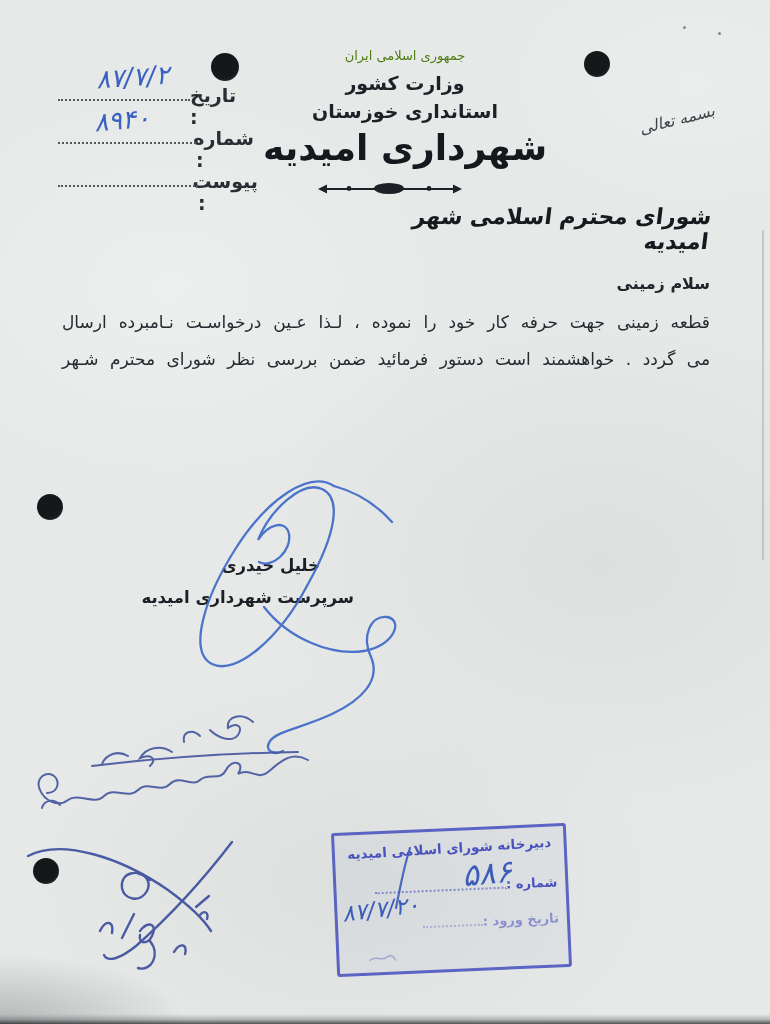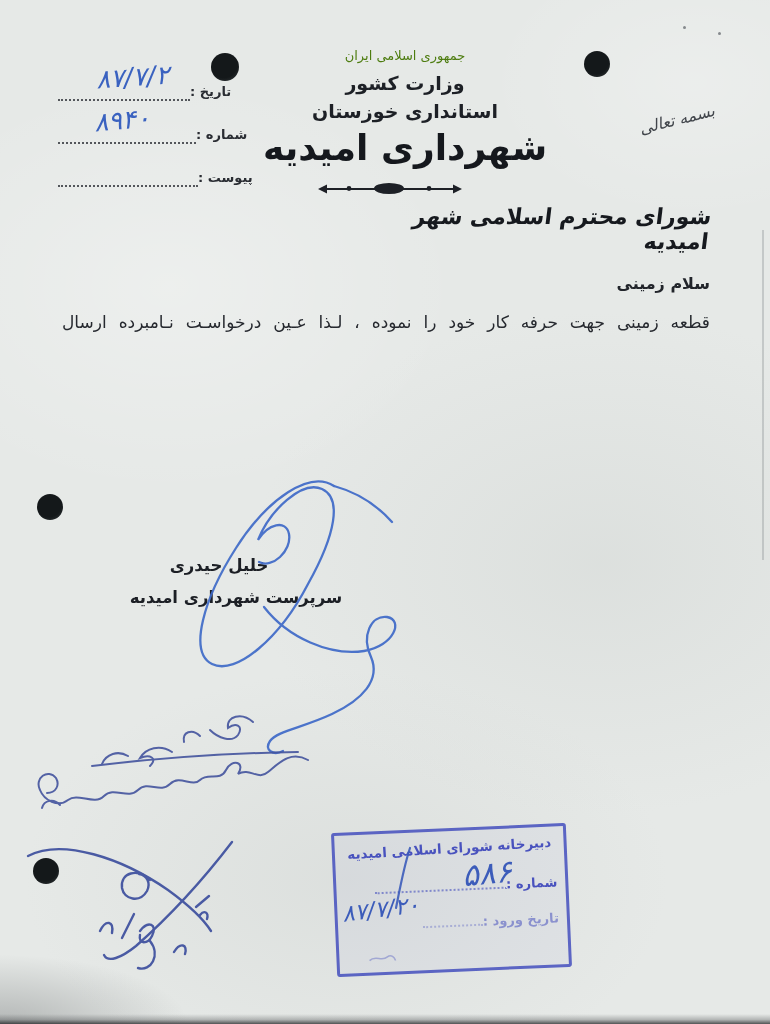--- a/index.html
+++ b/index.html
@@ -26,37 +26,37 @@
   .lh-country{font-size:13px;color:#4d7c0f;letter-spacing:0.5px;}
   .lh-ministry{font-size:19px;font-weight:bold;margin-top:9px;color:#1d2026;}
   .lh-governorate{font-size:19px;font-weight:bold;margin-top:6px;color:#1d2026;}
   .lh-municipality{font-size:36px;font-weight:bold;margin-top:5px;color:#15181d;}
   .bismillah{
     left:622px;top:110px;width:110px;text-align:center;
     font-family:"DejaVu Serif","DejaVu Sans",serif;font-style:italic;
     font-size:16px;color:#41454b;transform:rotate(-14deg);letter-spacing:-1px;
   }
   
-  .meta-label{font-size:13px;font-weight:bold;color:#2a2d33;text-align:left;}
+  .meta-label{font-size:19px;font-weight:bold;color:#2a2d33;text-align:left;}
   .leader{border-bottom:2px dotted #53565b;height:0;}
   .pen{color:#3a62c0;font-style:italic;}
   .hw-date{left:96px;top:62px;font-size:26px;transform:rotate(-4deg);letter-spacing:2px;}
   .hw-number{left:94px;top:105px;font-size:26px;transform:rotate(-5deg);letter-spacing:2px;}
   
   .recipient{
     left:370px;top:204px;width:340px;text-align:right;
     font-size:22px;font-weight:bold;color:#16191e;transform:skewX(-7deg);
   }
   .greeting{left:480px;top:274px;width:230px;text-align:right;font-size:16px;font-weight:bold;color:#22252b;}
   .body-text{left:62px;top:304px;width:648px;font-size:17px;color:#26292f;}
   .body-line{height:36.5px;line-height:36.5px;text-align:justify;text-align-last:justify;white-space:nowrap;}
   .body-line.first{padding-right:36px;}
   .body-line.last{text-align:right;text-align-last:right;}
   
-  .sig-block{left:118px;top:556px;width:236px;text-align:center;color:#1c1f25;}
+  .sig-block{left:118px;top:556px;width:236px;text-align:right;color:#1c1f25;}
   .sig-name{font-size:16.5px;font-weight:bold;padding-right:34px;}
   .sig-title{font-size:16.5px;font-weight:bold;margin-top:13px;letter-spacing:1px;}
   
   .stamp{
     left:334px;top:828px;width:229px;height:138px;
     transform:rotate(-2.5deg);
     border:3px solid rgba(62,73,188,0.82);border-radius:3px;
     background:rgba(110,120,215,0.05);
     color:rgba(56,66,186,0.9);
   }
@@ -103,20 +103,21 @@
 <div class="abs pen hw-number">۸۹۴۰</div>
 
 <div class="abs meta-label rtl" style="left:198px;top:170px;width:60px;">پیوست :</div>
 <div class="abs leader" style="left:58px;top:185px;width:140px;"></div>
 
 <div class="abs recipient rtl">شورای محترم اسلامی شهر امیدیه</div>
 <div class="abs greeting rtl">سلام زمینی</div>
 
 <div class="abs body-text rtl">
   <div class="body-line">قطعه زمینی جهت حرفه کار خود را نموده ، لـذا عـین درخواسـت نـامبرده ارسال</div>
+  <div class="body-line">می گردد . خواهشمند است دستور فرمائید ضمن بررسی نظر شورای محترم شـهر</div>
 </div>
 
 <div class="abs sig-block rtl">
   <div class="sig-name">خلیل حیدری</div>
   <div class="sig-title">سرپرست شهرداری امیدیه</div>
 </div>
 
 <div class="abs stamp rtl">
   <div class="stamp-title">دبیرخانه شورای اسلامی امیدیه</div>
   <div class="stamp-row stamp-row-number">

